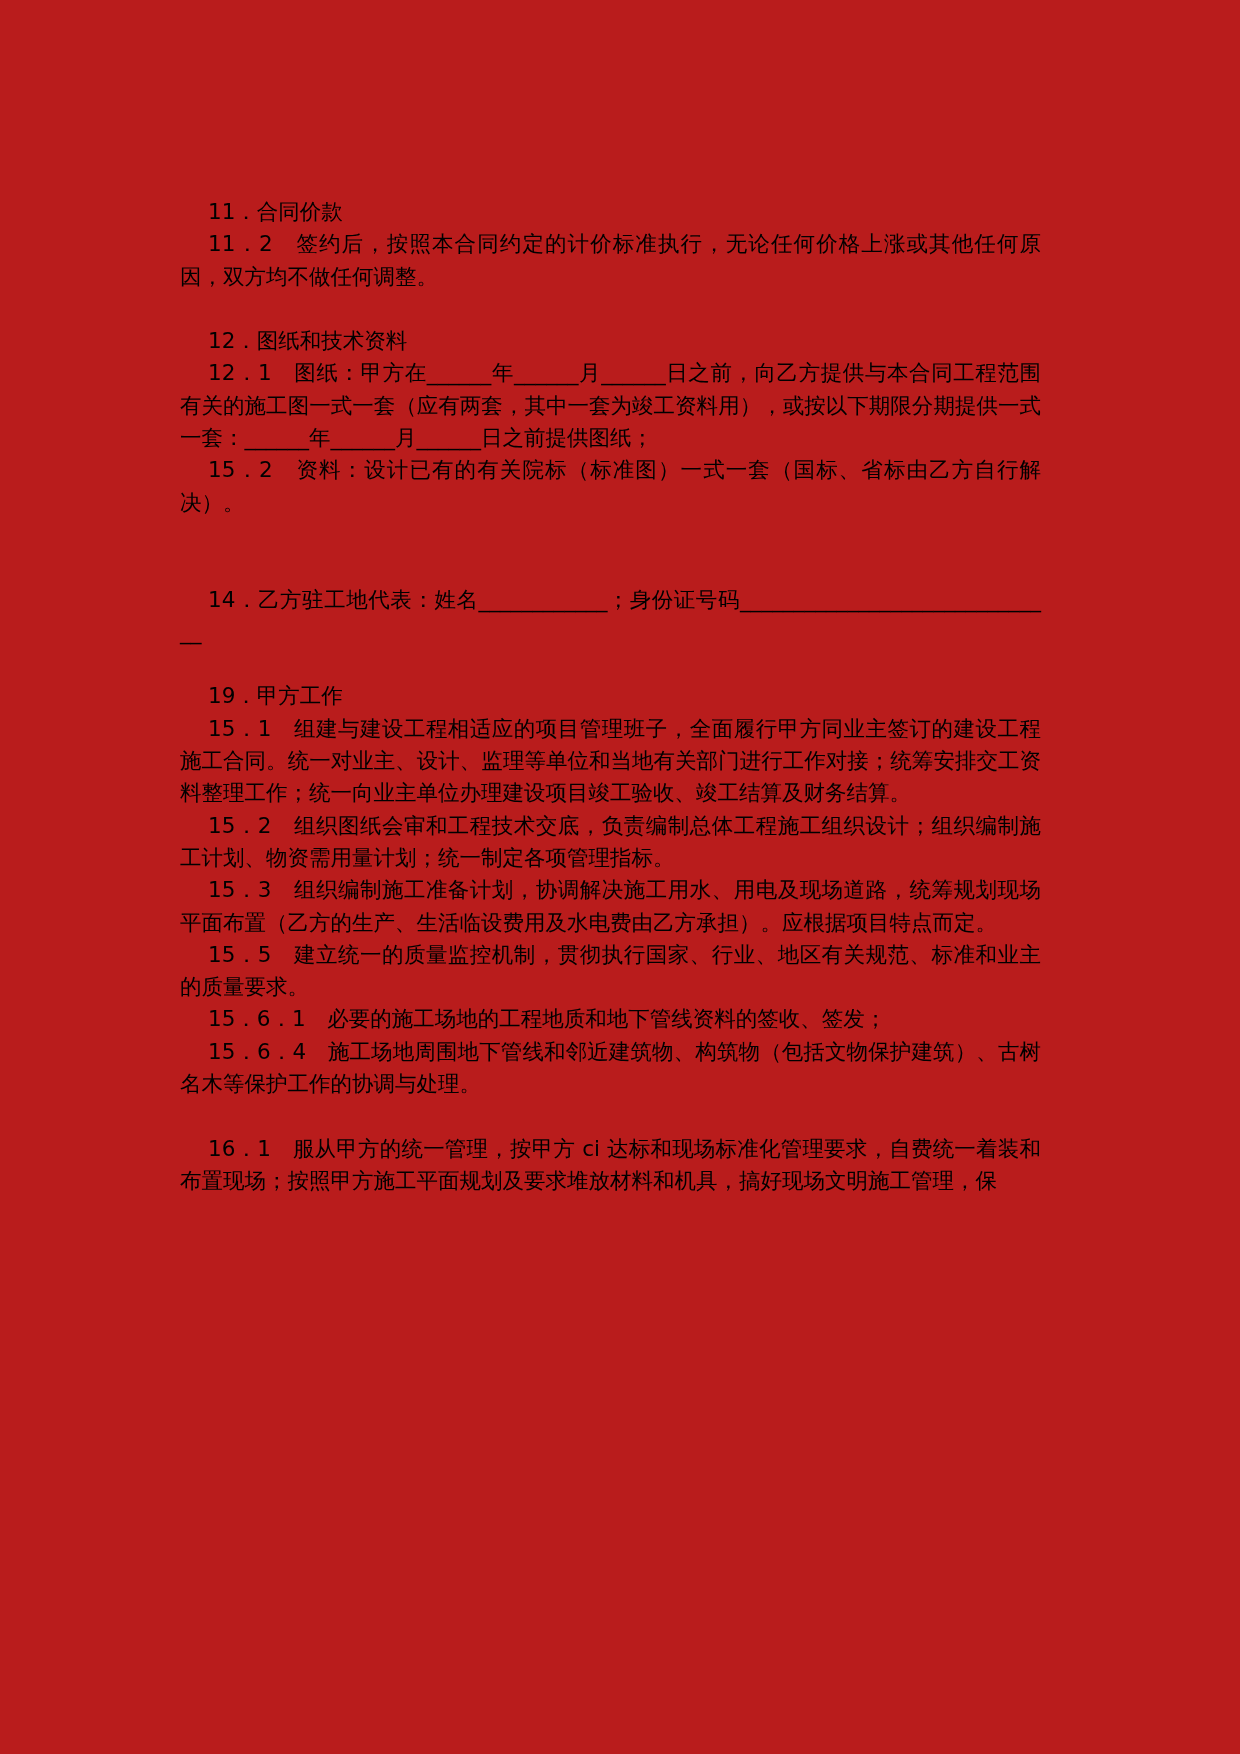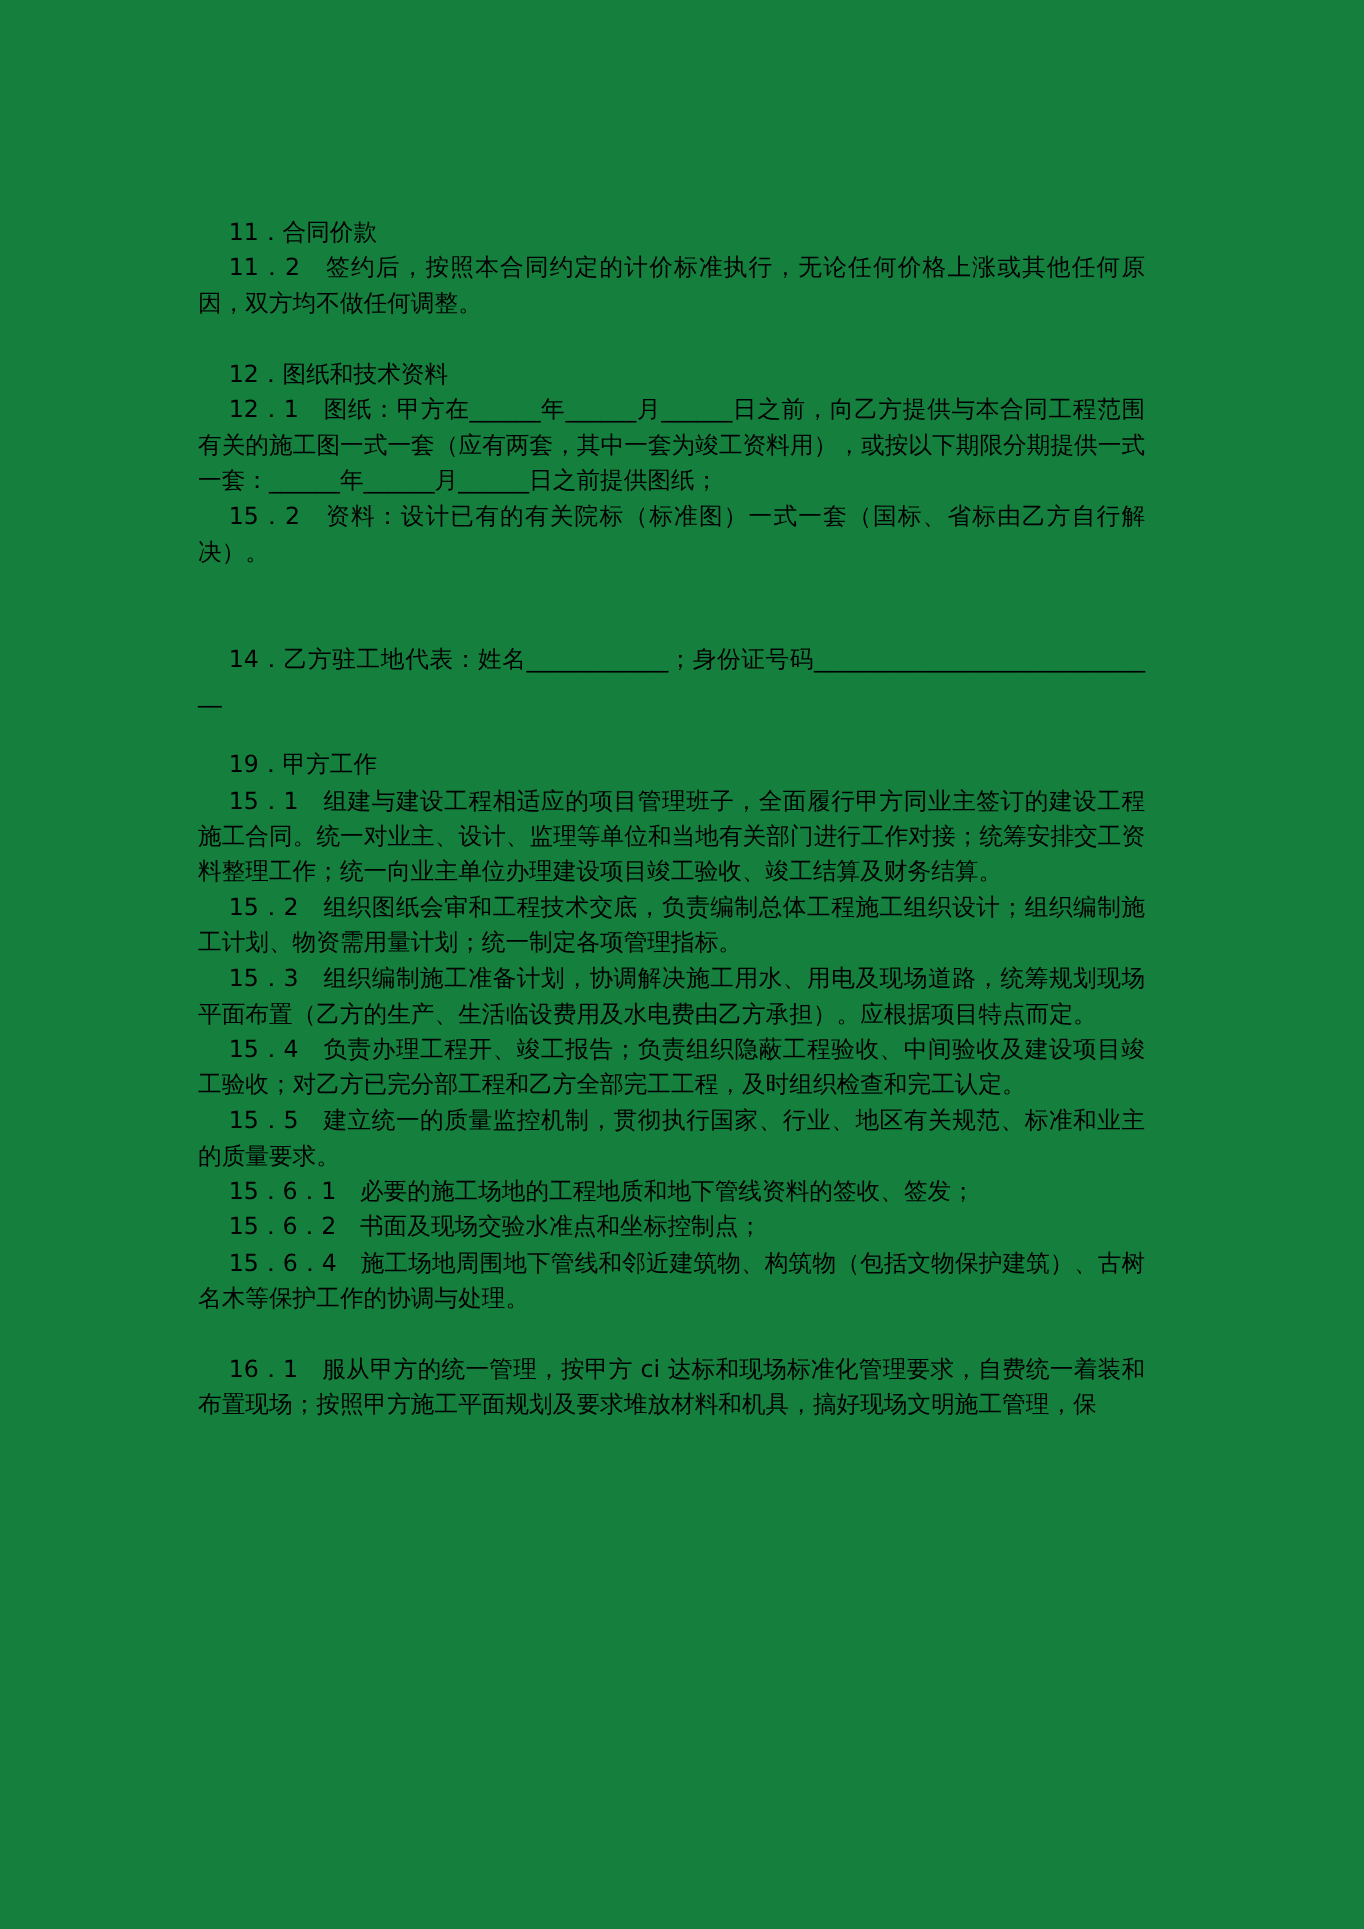--- a/index.html
+++ b/index.html
@@ -4,21 +4,21 @@
 <style>
   html, body {
     margin: 0;
     padding: 0;
     background: #ffffff;
   }
   .page {
     position: relative;
     width: 1240px;
     height: 1754px;
-    background: #15803d;
+    background: #b91c1c;
     overflow: hidden;
   }
   .doc-body {
     position: absolute;
     left: 180px;
     top: 196px;
     width: 861px;
     font-family: "DejaVu Sans", "Liberation Sans", sans-serif;
     font-size: 21.5px;
     line-height: 32.3px;
@@ -47,21 +47,19 @@
       <p>12．1　图纸：甲方在______年______月______日之前，向乙方提供与本合同工程范围有关的施工图一式一套（应有两套，其中一套为竣工资料用），或按以下期限分期提供一式一套：______年______月______日之前提供图纸；</p>
       <p>15．2　资料：设计已有的有关院标（标准图）一式一套（国标、省标由乙方自行解决）。</p>
       <p class="spacer"></p>
       <p class="spacer"></p>
       <p>14．乙方驻工地代表：姓名____________；身份证号码______________________________</p>
       <p class="spacer"></p>
       <p>19．甲方工作</p>
       <p>15．1　组建与建设工程相适应的项目管理班子，全面履行甲方同业主签订的建设工程施工合同。统一对业主、设计、监理等单位和当地有关部门进行工作对接；统筹安排交工资料整理工作；统一向业主单位办理建设项目竣工验收、竣工结算及财务结算。</p>
       <p>15．2　组织图纸会审和工程技术交底，负责编制总体工程施工组织设计；组织编制施工计划、物资需用量计划；统一制定各项管理指标。</p>
       <p>15．3　组织编制施工准备计划，协调解决施工用水、用电及现场道路，统筹规划现场平面布置（乙方的生产、生活临设费用及水电费由乙方承担）。应根据项目特点而定。</p>
-      <p>15．4　负责办理工程开、竣工报告；负责组织隐蔽工程验收、中间验收及建设项目竣工验收；对乙方已完分部工程和乙方全部完工工程，及时组织检查和完工认定。</p>
       <p>15．5　建立统一的质量监控机制，贯彻执行国家、行业、地区有关规范、标准和业主的质量要求。</p>
       <p>15．6．1　必要的施工场地的工程地质和地下管线资料的签收、签发；</p>
-      <p>15．6．2　书面及现场交验水准点和坐标控制点；</p>
       <p>15．6．4　施工场地周围地下管线和邻近建筑物、构筑物（包括文物保护建筑）、古树名木等保护工作的协调与处理。</p>
       <p class="spacer"></p>
       <p>16．1　服从甲方的统一管理，按甲方 ci 达标和现场标准化管理要求，自费统一着装和布置现场；按照甲方施工平面规划及要求堆放材料和机具，搞好现场文明施工管理，保</p>
     </div>
 </div>
 
 </body></html>

